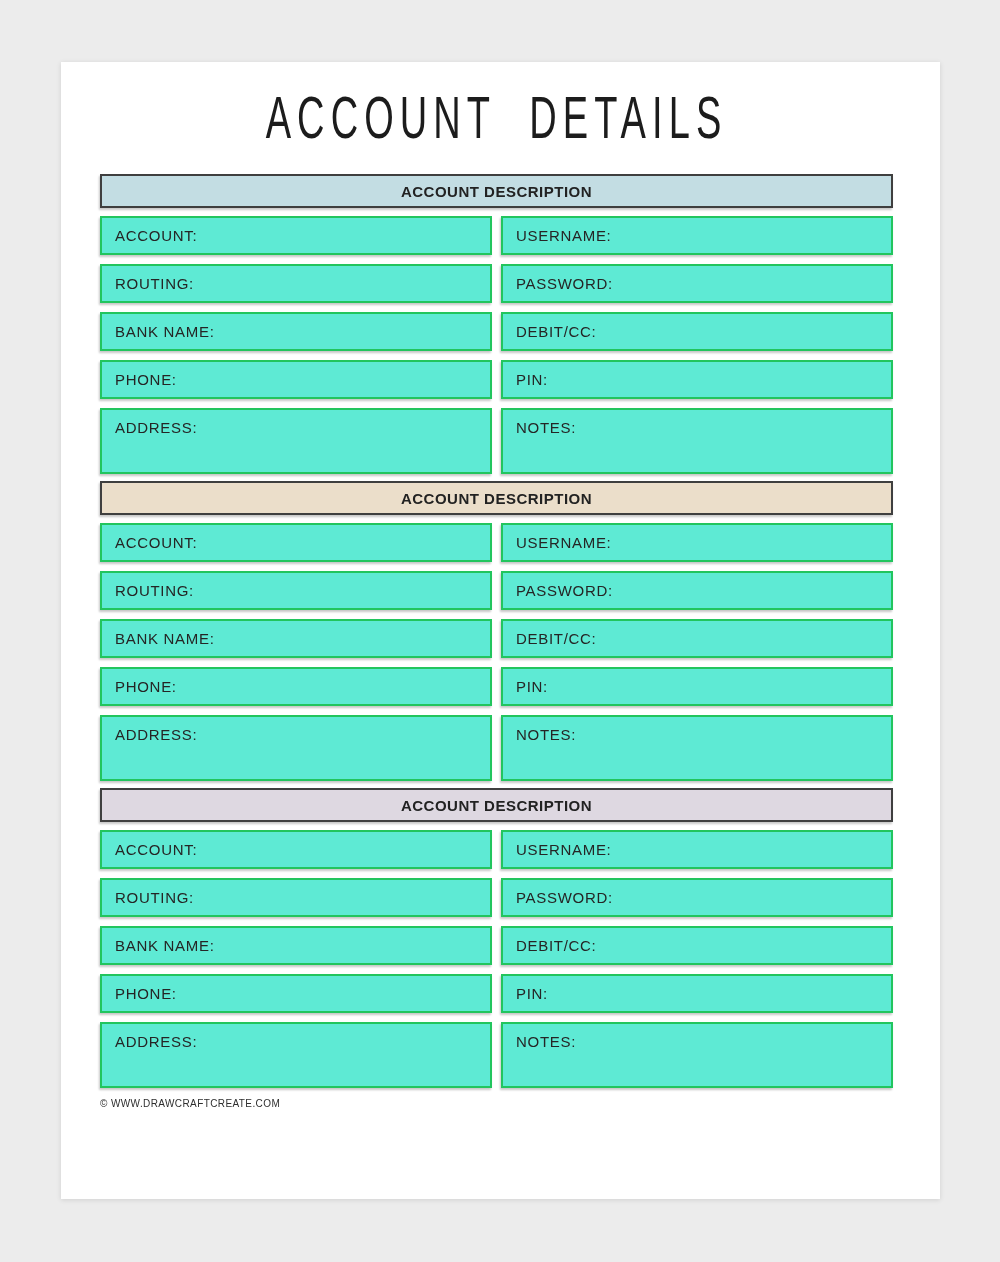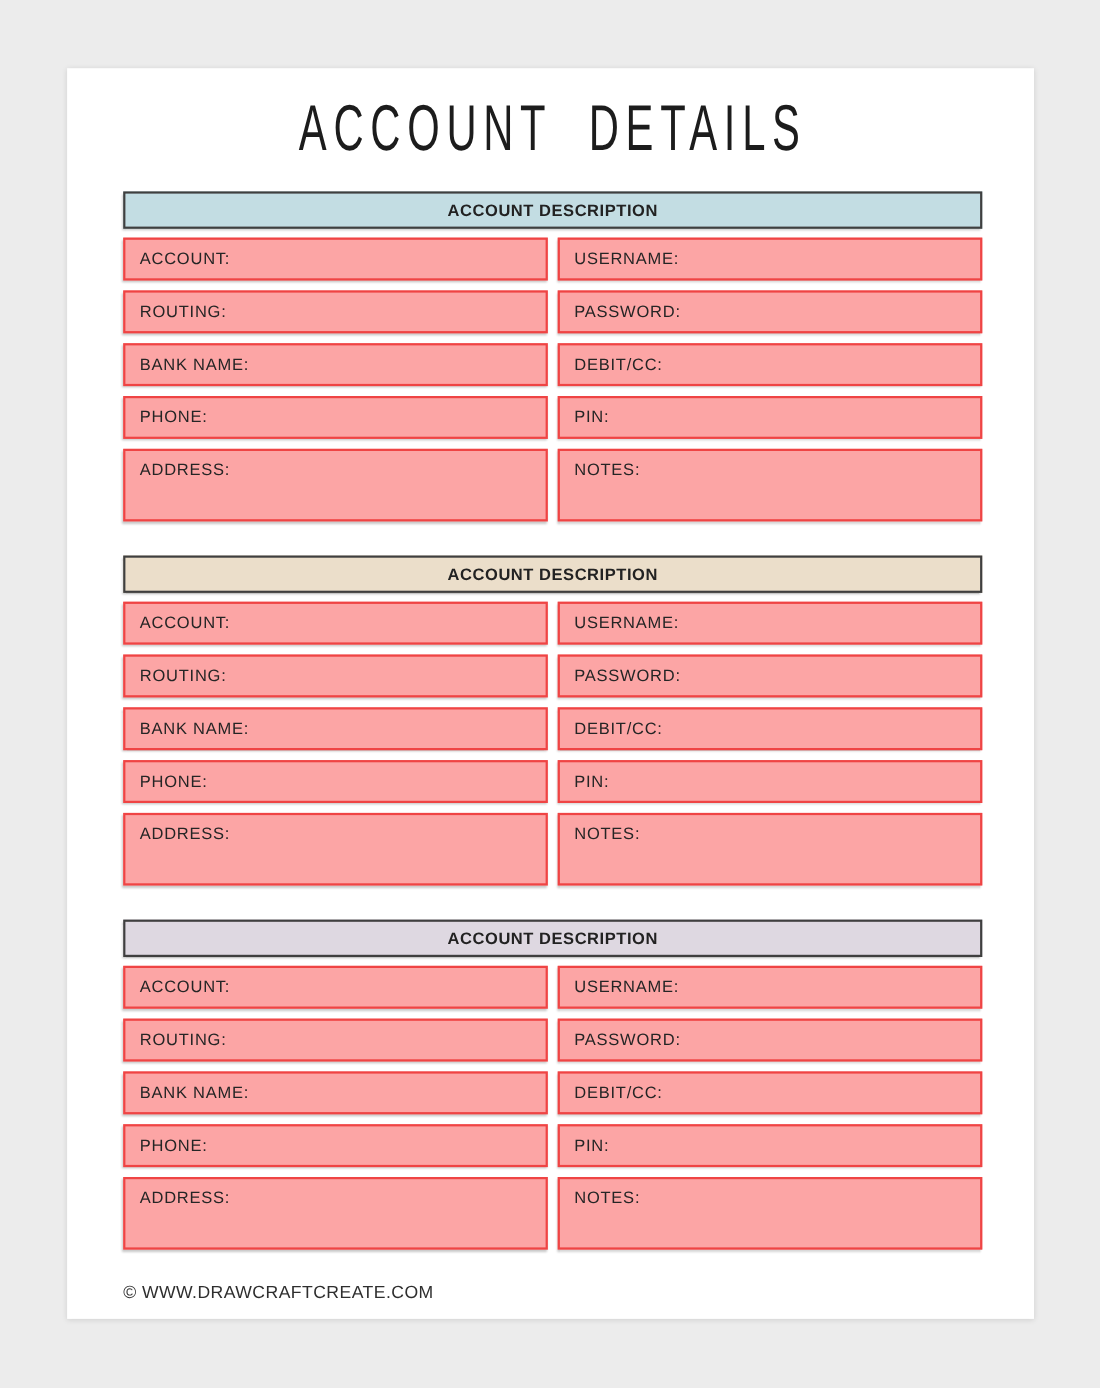--- a/index.html
+++ b/index.html
@@ -8,38 +8,38 @@
     background: #ececec;
     font-family: "Liberation Sans", sans-serif;
     position: relative;
   }
   .sheet {
     position: absolute;
     left: 61px; top: 62px;
     width: 879px; height: 1137px;
     background: #ffffff;
     box-shadow: 0 1px 5px rgba(0,0,0,0.12);
-    padding: 0 47px 0 51px;
+    padding: 0 47px 0 39px;
   }
   .title-wrap {
     height: 112px;
     display: flex;
     align-items: center;
     justify-content: center;
   }
   .page-title {
     font-size: 38px;
     font-weight: 400;
     color: #1c1c1c;
     letter-spacing: 0.16em;
     word-spacing: 0.45em;
     transform: scaleY(1.55);
     white-space: nowrap;
   }
-  .section { margin-bottom: 31px; border-radius: 31px; }
+  .section { margin-bottom: 7px; border-radius: 31px; }
   .section-header {
     height: 34px;
     border: 2px solid #3f3f3f;
     box-shadow: -1px 2px 2px rgba(0,0,0,0.22);
     display: flex;
     align-items: center;
     justify-content: center;
     margin-bottom: 8px;
   }
   .section-header span {
@@ -50,40 +50,40 @@
   }
   .grid {
     display: flex;
     flex-wrap: wrap;
     column-gap: 9px;
     row-gap: 9px;
   }
   .cell {
     width: calc((100% - 9px) / 2);
     height: 39px;
-    background: #fca5a5;
-    border: 2px solid #ef4444;
+    background: #5eead4;
+    border: 2px solid #22c55e;
     box-shadow: -1px 2px 2px rgba(0,0,0,0.22);
     display: flex;
     align-items: center;
     padding-left: 13px;
   }
   .cell.tall {
     height: 66px;
     align-items: flex-start;
     padding-top: 9px;
   }
   .cell span {
     font-size: 15px;
     letter-spacing: 0.7px;
     color: #252525;
   }
   .footer {
     margin-top: 10px;
-    font-size: 16px;
+    font-size: 10px;
     letter-spacing: 0.4px;
     color: #2e2e2e;
   }
 </style>
 </head>
 <body>
 
 <div class="sheet">
 
   <div class="title-wrap">

